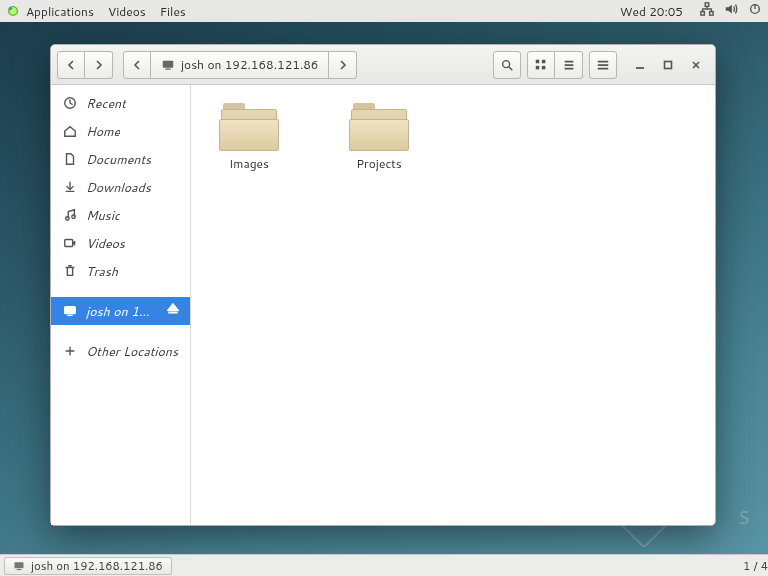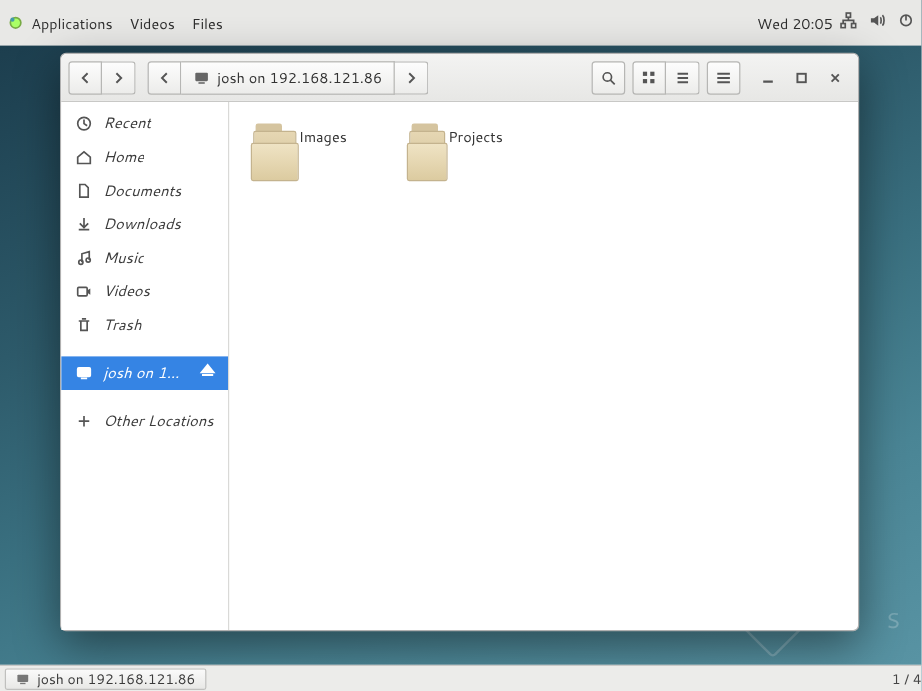--- a/index.html
+++ b/index.html
@@ -3,29 +3,29 @@
 <meta charset="utf-8">
 <style>
 * { box-sizing: border-box; margin: 0; padding: 0; font-family: "Cantarell", "Segoe UI", sans-serif; }
 html, body { width: 768px; height: 576px; overflow: hidden; }
 body {
   background: linear-gradient(160deg, #1a3a4a 0%, #2d5a6a 35%, #3a7080 55%, #4a8595 75%, #5a95a5 100%);
   position: relative;
 }
 
 .topbar {
-  height: 38px; background: #e8e8e6; display: flex; align-items: center;
+  height: 22px; background: #e8e8e6; display: flex; align-items: center;
   font-size: 12px; color: #2e2e2e; padding: 0 6px;
 }
 .topbar .logo { width: 14px; height: 14px; margin-right: 6px; display:flex;align-items:center;}
 .topbar .menus { display: flex; gap: 14px; }
 .topbar .spacer { flex: 1; }
 .topbar .tray { display: flex; align-items: center; gap: 10px; }
 .topbar .tray svg, .topbar .logo svg { width: 14px; height: 14px; }
-.clock { margin-right: 6px; }
+.clock { margin-right: 17px; }
 
 
 .window {
   position: absolute; left: 50px; top: 44px; width: 666px; height: 482px;
   background: #fff; border: 1px solid #b0b0b0; border-radius: 5px;
   box-shadow: 0 12px 38px rgba(0,0,0,0.45);
   display: flex; flex-direction: column;
 }
 .titlebar {
   height: 40px; background: linear-gradient(#f3f3f2, #e7e7e5);
@@ -53,21 +53,21 @@
 .sidebar { width:140px; border-right:1px solid #d9d9d7; background:#fff; font-size:12.5px; color:#3b3b3b; padding-top:4px;}
 .sb-item{height:28px;display:flex;align-items:center;gap:9px;padding-left:12px;cursor:pointer;}
 .sb-item svg{width:14px;height:14px;flex-shrink:0;}
 .sb-item.selected{background:#3584e4;color:#fff;}
 .sb-item.selected svg{stroke:#fff;fill:#fff;}
 .sb-sep{height:12px;}
 .sb-item .eject{margin-left:auto;margin-right:10px;}
 .sb-label{white-space:nowrap;overflow:hidden;text-overflow:ellipsis;font-style:italic;}
 
 .content{flex:1;padding:16px 18px;display:flex;align-items:flex-start;gap:50px;}
-.folder{display:flex;flex-direction:row;align-items:flex-start;width:80px;cursor:pointer;}
+.folder{display:flex;flex-direction:column;align-items:center;width:80px;cursor:pointer;}
 .folder .ficon{width:60px;height:50px;position:relative;}
 .folder .label{font-size:12px;color:#333;margin-top:4px;}
 
 
 .ficon .tab{position:absolute;top:2px;left:4px;width:22px;height:10px;background:#d5c49f;border-radius:2px 2px 0 0;}
 .ficon .back{position:absolute;top:8px;left:2px;right:2px;bottom:2px;background:linear-gradient(#e6d7b3,#d0bf97);border-radius:2px;border:1px solid #c4b38e;}
 .ficon .front{position:absolute;top:18px;left:0;right:0;bottom:0;background:linear-gradient(#efe3c4,#dccb a0);background:linear-gradient(#efe3c4,#dccba0);border-radius:2px;border:1px solid #c4b38e;}
 
 
 .taskbar{position:absolute;left:0;right:0;bottom:0;height:22px;background:#ececea;border-top:1px solid #c8c8c6;display:flex;align-items:center;font-size:11.5px;color:#3a3a3a;}

